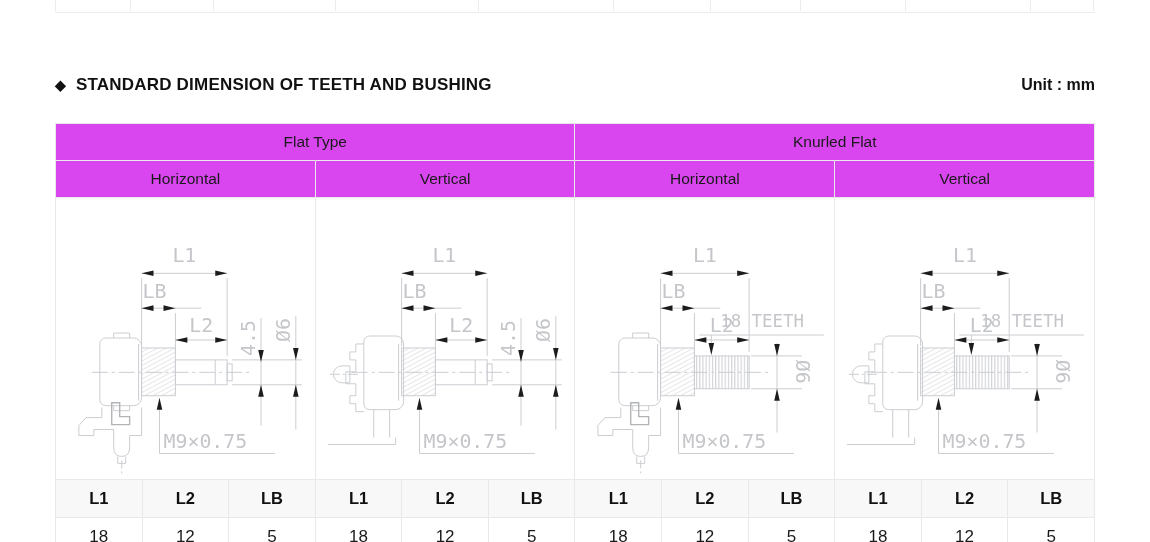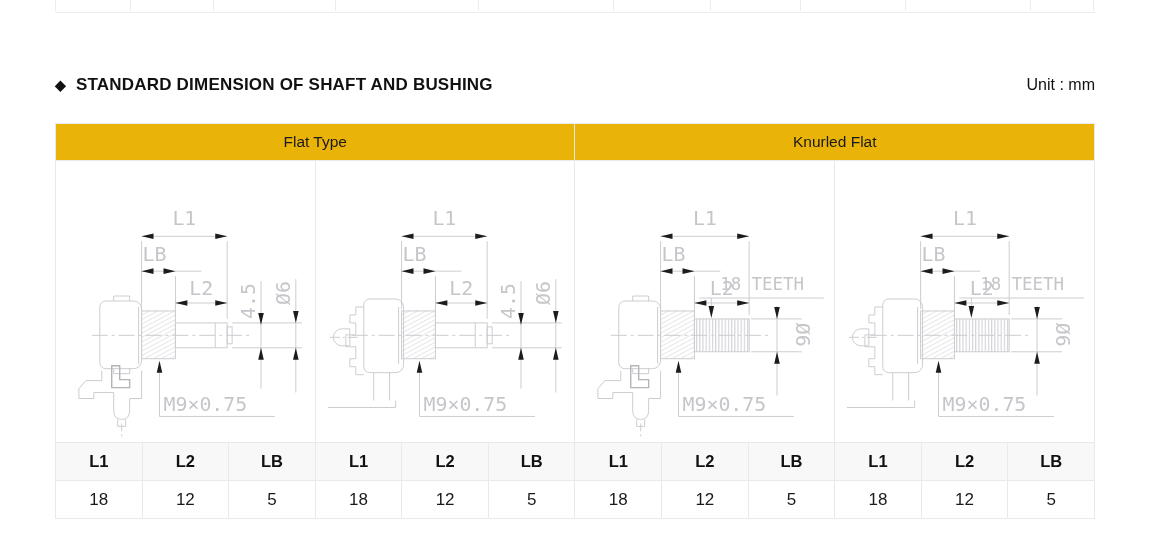--- a/index.html
+++ b/index.html
@@ -6,25 +6,25 @@
   body{width:1150px;height:542px;overflow:hidden;font-family:"Liberation Sans",sans-serif;}
   .page{position:relative;width:1150px;height:542px;background:#fff;}
 
   
   .top-sliver{position:absolute;top:0;left:55px;width:1040px;height:12px;border-bottom:1px solid #ececec;}
   .top-sliver span{position:absolute;top:0;width:1px;height:11px;background:#ececec;}
 
   .heading-row{position:absolute;top:75px;left:55px;width:1040px;display:flex;justify-content:space-between;align-items:center;}
   .title{font-size:17px;font-weight:bold;color:#111;display:flex;align-items:center;letter-spacing:.2px;}
   .diamond{font-size:14px;line-height:1;margin-right:10px;color:#111;}
-  .unit{font-size:16px;font-weight:normal;color:#111;}
+  .unit{font-size:16px;font-weight:bold;color:#111;}
 
   table.dim{position:absolute;top:123px;left:55px;width:1040px;border-collapse:collapse;table-layout:fixed;}
   table.dim td,table.dim th{border:1px solid #e9e9e9;text-align:center;vertical-align:middle;padding:0;}
-  tr.type-row th,tr.orient-row th{height:36px;background:#eab308;font-weight:normal;font-size:15.5px;color:#1a1a1a;}
+  tr.type-row th,tr.orient-row th{height:36px;background:#d946ef;font-weight:normal;font-size:15.5px;color:#1a1a1a;}
   tr.drawing-row td{height:281px;background:#fff;}
   tr.dimhead-row td{height:37px;background:#f8f8f8;font-weight:bold;font-size:16.5px;color:#111;}
   tr.values-row td{height:37px;background:#fff;font-size:17px;color:#1a1a1a;}
   svg.pot{display:block;width:100%;height:100%;}
 </style>
 </head>
 <body>
 
 <div class="page">
 
@@ -38,21 +38,21 @@
       <span style="left: 655px;"></span>
       <span style="left: 745px;"></span>
       <span style="left: 850px;"></span>
       <span style="left: 975px;"></span>
       <span style="left: 1038px;"></span>
     </div>
 
   <div class="heading-row">
     <div class="title">
       <span class="diamond">◆</span>
-      <span>STANDARD DIMENSION OF SHAFT AND BUSHING</span>
+      <span>STANDARD DIMENSION OF TEETH AND BUSHING</span>
     </div>
     <div class="unit">Unit : mm</div>
   </div>
 
   <table class="dim">
     <colgroup>
       <col>
         <col>
         <col>
         <col>
@@ -62,20 +62,26 @@
         <col>
         <col>
         <col>
         <col>
         <col>
     </colgroup>
     <tbody>
         <tr class="type-row">
       <th colspan="6">Flat Type</th>
       <th colspan="6">Knurled Flat</th>
+    </tr>
+    <tr class="orient-row">
+      <th colspan="3">Horizontal</th>
+      <th colspan="3">Vertical</th>
+      <th colspan="3">Horizontal</th>
+      <th colspan="3">Vertical</th>
     </tr>
     <tr class="drawing-row">
       <td colspan="3">
             <svg class="pot" viewBox="0 0 260 281">
               <defs>
                 <pattern id="hp0" width="4" height="4" patternUnits="userSpaceOnUse" patternTransform="rotate(62)">
                   <line x1="0" y1="0" x2="0" y2="4" stroke="#cbcdd1" stroke-width="1"></line>
                 </pattern>
               </defs>
               <g stroke="#cbcdd1" fill="none" stroke-width="1">

